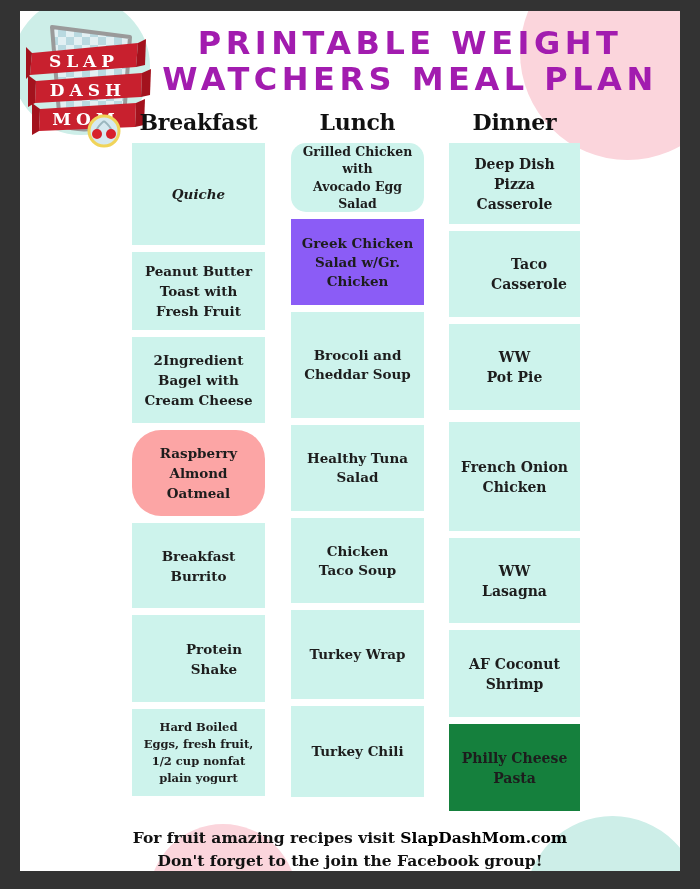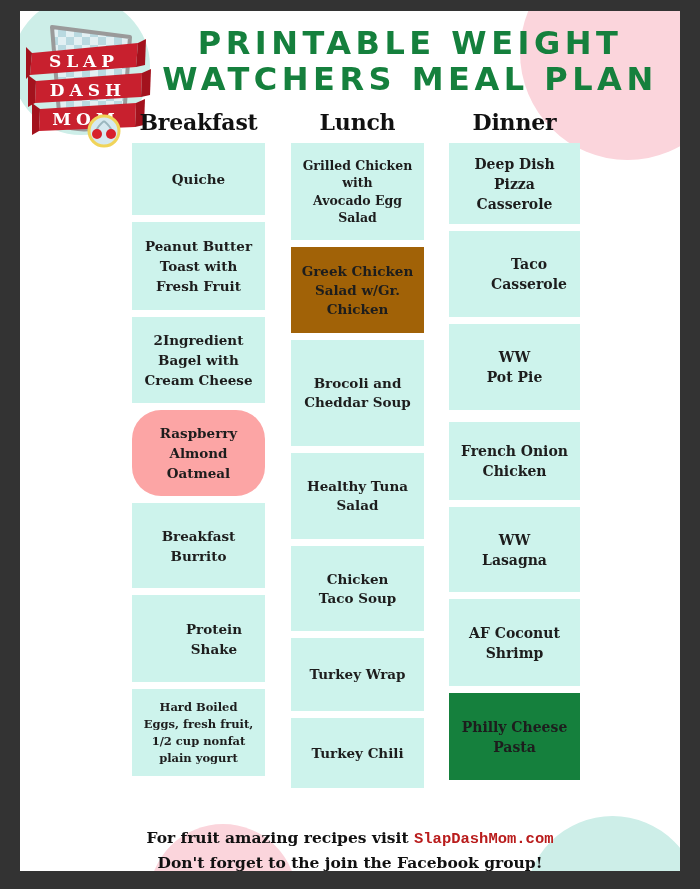--- a/index.html
+++ b/index.html
@@ -146,40 +146,40 @@
     display: block;
     white-space: pre-line;
   }
 
   
   .col-breakfast .cell { height: 85px; font-size: 13.5px; line-height: 20px; }
   .col-lunch    .cell { height: 85px; font-size: 13.5px; line-height: 19px; }
   .col-dinner   .cell { height: 85px; font-size: 14px;   line-height: 20px; }
 
   
-  .col-breakfast .cell.r0 { height: 72px; }
-  .col-breakfast .cell.r1 { height: 88px; }
+  .col-breakfast .cell.r0 { height: 102px; font-style: italic; }
+  .col-breakfast .cell.r1 { height: 78px; }
   .col-breakfast .cell.r2 { height: 86px; }
   .col-breakfast .cell.r3 { height: 86px; }
   .col-breakfast .cell.r4 { height: 85px; }
   .col-breakfast .cell.r5 { height: 87px; }
   .col-breakfast .cell.r6 { height: 87px; font-size: 11.5px; line-height: 17px; text-align: center; }
 
-  .col-lunch .cell.r0 { height: 97px; font-size: 12.5px; line-height: 17.5px; }
+  .col-lunch .cell.r0 { height: 69px; font-size: 12.5px; line-height: 17.5px; border-radius: 15px; }
   .col-lunch .cell.r1 { height: 86px; }
   .col-lunch .cell.r2 { height: 106px; }
   .col-lunch .cell.r3 { height: 86px; }
   .col-lunch .cell.r4 { height: 85px; }
-  .col-lunch .cell.r5 { height: 73px; }
-  .col-lunch .cell.r6 { height: 70px; }
+  .col-lunch .cell.r5 { height: 89px; }
+  .col-lunch .cell.r6 { height: 91px; }
 
   .col-dinner .cell.r0 { height: 81px; }
   .col-dinner .cell.r1 { height: 86px; }
   .col-dinner .cell.r2 { height: 86px; }
-  .col-dinner .cell.r3 { height: 78px; margin-top: 12px; }
+  .col-dinner .cell.r3 { height: 109px; margin-top: 12px; }
   .col-dinner .cell.r4 { height: 85px; }
   .col-dinner .cell.r5 { height: 87px; }
   .col-dinner .cell.r6 { height: 87px; }
 
   
   .footer {
     position: absolute;
     left: 0;
     top: 815px;
     width: 660px;
@@ -252,21 +252,21 @@
 
           <g>
             <circle cx="78" cy="118" r="15" fill="#d6e9f0" stroke="#f0d45a" stroke-width="3"></circle>
             <path d="M78 108 Q72 113 70 118 M78 108 Q84 113 86 118" stroke="#9bb7bf" stroke-width="2" fill="none"></path>
             <circle cx="71" cy="121" r="5" fill="#d8202a"></circle>
             <circle cx="85" cy="121" r="5" fill="#d8202a"></circle>
           </g>
         </svg>
       </div>
 
-      <div class="title" style="color: #15803d;">
+      <div class="title" style="color: #a21caf;">
         <span class="title-line">PRINTABLE WEIGHT</span>
         <span class="title-line">WATCHERS MEAL PLAN</span>
       </div>
     </div>
 
     <div class="grid">
 
       <div class="col col-breakfast">
         <div class="col-head">Breakfast</div>
         <div class="cell r0" style="background: rgb(205, 243, 236);">
@@ -304,21 +304,21 @@
       </div>
 
       <div class="col col-lunch">
         <div class="col-head">Lunch</div>
         <div class="cell r0" style="background: rgb(205, 243, 236);">
             <span class="cell-text">Grilled Chicken
 with
 Avocado Egg
 Salad</span>
           </div>
-        <div class="cell r1" style="background: #a16207; align-items: center;">
+        <div class="cell r1" style="background: #8b5cf6; align-items: center;">
             <span class="cell-text">Greek Chicken
 Salad w/Gr.
 Chicken</span>
           </div>
         <div class="cell r2" style="background: rgb(205, 243, 236);">
             <span class="cell-text">Brocoli and
 Cheddar Soup</span>
           </div>
         <div class="cell r3" style="background: rgb(205, 243, 236);">
             <span class="cell-text">Healthy Tuna
@@ -364,18 +364,18 @@
           </div>
         <div class="cell r6" style="background: #15803d;">
             <span class="cell-text">Philly Cheese
 Pasta</span>
           </div>
       </div>
 
     </div>
 
     <div class="footer">
-      <span class="footer-line"><span>For fruit amazing recipes visit </span><span class="footer-link" style="color: #b91c1c; font-family: Liberation Mono, monospace;">SlapDashMom.com</span></span>
+      <span class="footer-line"><span>For fruit amazing recipes visit </span><span class="footer-link" style="color: #000000;">SlapDashMom.com</span></span>
       <span class="footer-line">Don't forget to the join the Facebook group!</span>
     </div>
 
   </div>
 </div>
 
 </body></html>

